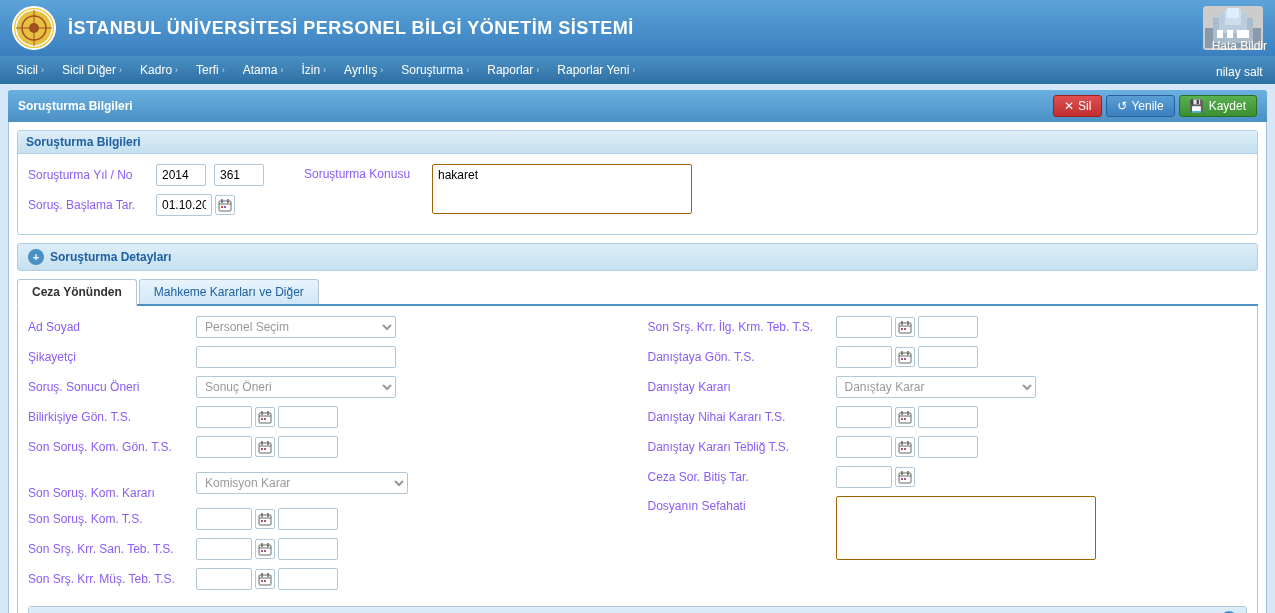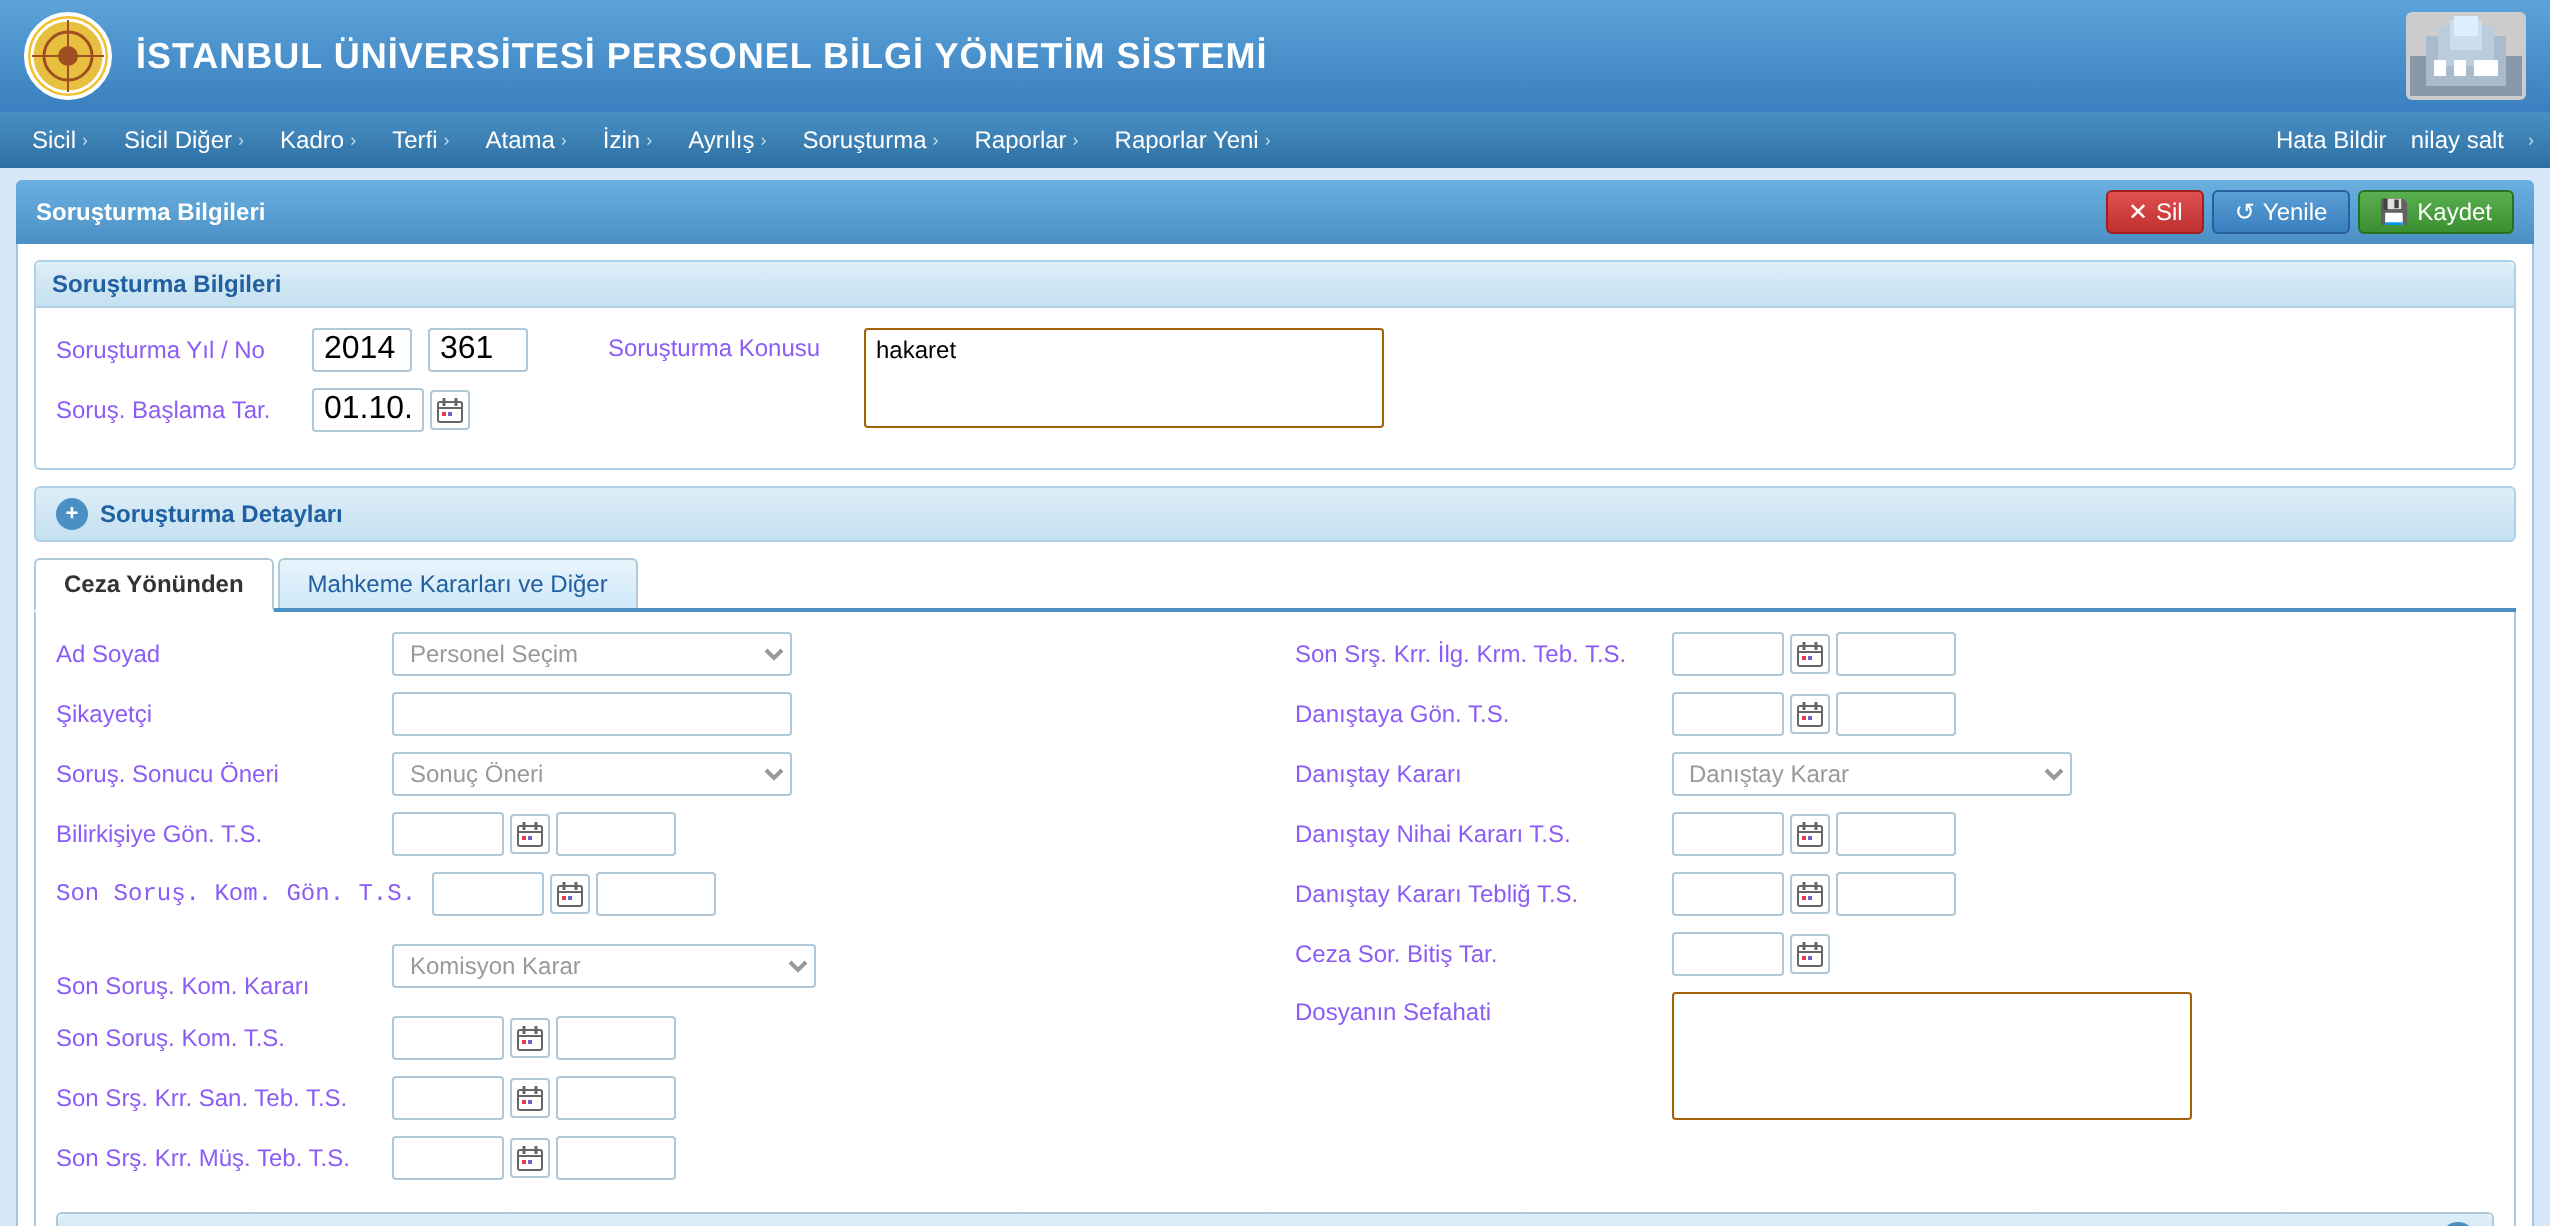--- a/index.html
+++ b/index.html
@@ -60,21 +60,21 @@
       color: white;
       padding: 4px 8px;
       cursor: pointer;
       font-size: 12px;
       display: flex;
       align-items: center;
       gap: 3px;
       white-space: nowrap;
     }
     .nav-chevron { font-size: 9px; color: #cde; }
-    .nav-right { margin-left: auto; display: flex; gap: 12px; align-items: center; color: white; }
+    .nav-right { margin-left: auto; display: flex; gap: 12px; align-items: center; color: white; flex-direction: column; }
     .nav-right span { cursor: pointer; }
 
     
     .page { padding: 6px 8px; }
 
     
     .section-header {
       background: linear-gradient(to bottom, #6ab0e0, #4a90c4);
       color: white;
       padding: 5px 10px;
@@ -136,21 +136,21 @@
       color: #8b5cf6;
       white-space: nowrap;
       min-width: 120px;
     }
     .form-input {
       border: 1px solid #b0c8d8;
       border-radius: 2px;
       padding: 3px 5px;
       background: white;
       height: 22px;
-      font-size: 16px;
+      font-size: 12px;
     }
     .form-input-small { width: 50px; }
     .form-input-date { width: 56px; }
     .form-textarea {
       border: 1px solid #a16207;
       border-radius: 2px;
       padding: 3px 5px;
       font-size: 12px;
       resize: none;
       background: white;
@@ -465,21 +465,21 @@
                     <line x1="10" y1="1" x2="10" y2="5" stroke="#666" stroke-width="1.5"></line>
                     <rect x="3" y="8" width="2" height="2" fill="#e04040"></rect>
                     <rect x="6" y="8" width="2" height="2" fill="#6666cc"></rect>
                   </svg>
               </div>
               <input class="form-input" type="text" style="width: 60px;">
             </div>
           </div>
 
           <div class="form-row">
-            <span class="form-label" style="min-width:160px;font-family:Liberation Mono, monospace;">Son Soruş. Kom. Gön. T.S.</span>
+            <span class="form-label" style="min-width:160px;">Son Soruş. Kom. Gön. T.S.</span>
             <div class="date-field-group">
               <input class="form-input form-input-date" type="text" style="">
               <div class="cal-icon">
                 <svg width="14" height="14" viewBox="0 0 14 14">
                     <rect x="1" y="3" width="12" height="10" rx="1" fill="none" stroke="#666" stroke-width="1"></rect>
                     <line x1="1" y1="6" x2="13" y2="6" stroke="#666" stroke-width="1"></line>
                     <line x1="4" y1="1" x2="4" y2="5" stroke="#666" stroke-width="1.5"></line>
                     <line x1="10" y1="1" x2="10" y2="5" stroke="#666" stroke-width="1.5"></line>
                     <rect x="3" y="8" width="2" height="2" fill="#e04040"></rect>
                     <rect x="6" y="8" width="2" height="2" fill="#6666cc"></rect>

